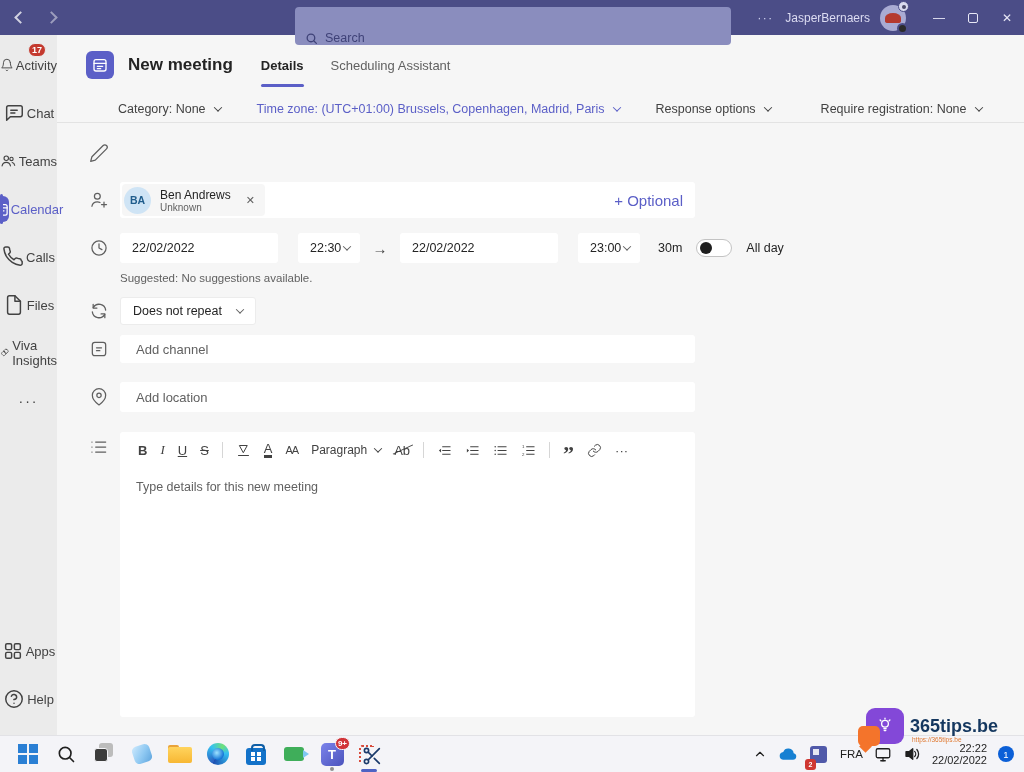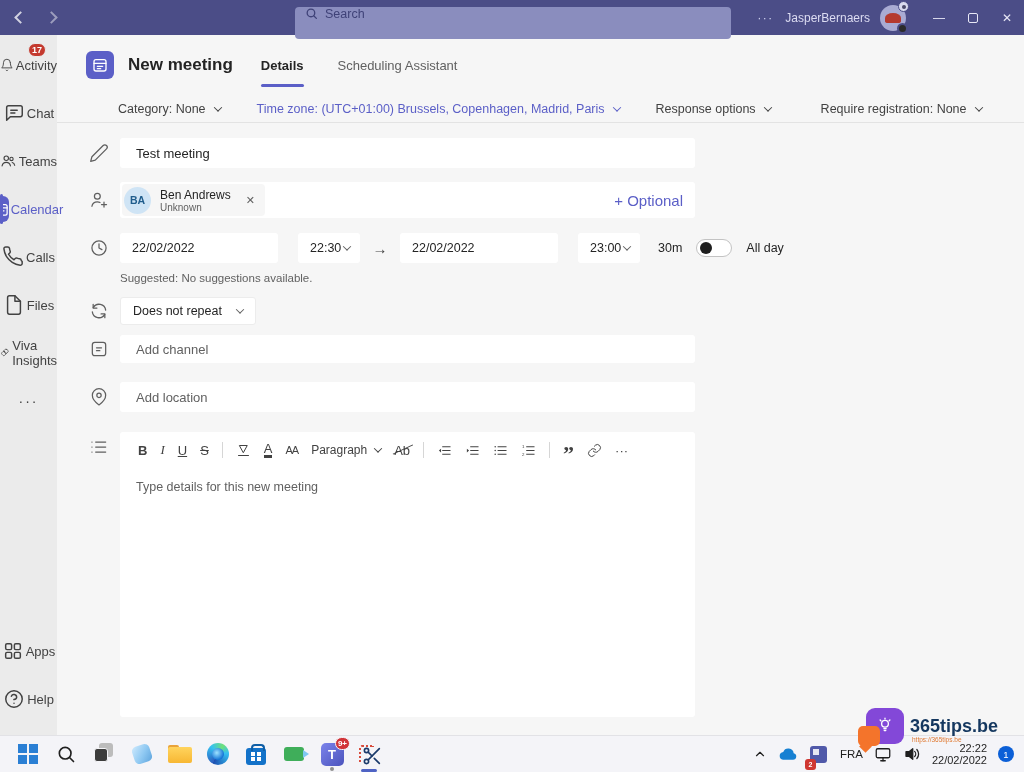--- a/index.html
+++ b/index.html
@@ -8,21 +8,21 @@
   .ic { stroke:#424242; fill:none; stroke-width:1.6; stroke-linecap:round; stroke-linejoin:round; }
   .ic-g { stroke:#5f5f5f; fill:none; stroke-width:1.5; stroke-linecap:round; stroke-linejoin:round; }
   .chev { display:inline-block; width:6px; height:6px; border-right:1.5px solid currentColor; border-bottom:1.5px solid currentColor; transform:rotate(45deg) translate(-1px,-1px); }
 
   
   .titlebar { position:absolute; top:0; left:0; width:1024px; height:35px; background:#4b4d87; display:flex; align-items:center; color:#fff; z-index:30; }
   .nav-arrows { display:flex; gap:22px; padding-left:16px; }
   .arr { width:9px; height:9px; border-left:2px solid rgba(255,255,255,.75); border-bottom:2px solid rgba(255,255,255,.75); }
   .arr.back { transform:rotate(45deg); }
   .arr.fwd { transform:rotate(-135deg); border-color:rgba(255,255,255,.45); }
-  .searchbox { position:absolute; left:295px; top:7px; width:436px; height:32px; background:#8a8dbe; border-radius:4px; display:flex; align-items:flex-start; gap:7px; padding-left:10px; color:#3f4278; font-size:12.5px; }
+  .searchbox { position:absolute; left:295px; top:7px; width:436px; height:38px; background:#8a8dbe; border-radius:4px; display:flex; align-items:flex-end; gap:7px; padding-left:10px; color:#3f4278; font-size:12.5px; }
   .tb-right { position:absolute; right:0; top:0; height:35px; display:flex; align-items:center; gap:0; }
   .tb-more { color:#caccec; font-size:13px; letter-spacing:1px; padding:0 12px; }
   .tb-user { color:#dcdcf2; font-size:12px; margin-right:10px; }
   .avatar { position:relative; width:26px; height:26px; border-radius:50%; background:#a9abd3; margin-right:16px; }
   .avatar .blob { position:absolute; left:5px; top:8px; width:16px; height:10px; background:#b53a2f; border-radius:55% 55% 20% 20%; }
   .avatar .bdg-t { position:absolute; right:-3px; top:-4px; width:11px; height:11px; border-radius:50%; background:#d9dbee; border:1px solid #4b4d87; }
   .avatar .bdg-t::after { content:""; position:absolute; left:3px; top:3px; width:4px; height:4px; border-radius:50%; background:#4a4a6a; }
   .avatar .bdg-b { position:absolute; right:-2px; bottom:-3px; width:11px; height:11px; border-radius:50%; background:#2b2b2b; border:2px solid #4b4d87; }
   .winbtn { width:34px; height:35px; display:flex; align-items:center; justify-content:center; color:#e8e8f6; font-size:12px; }
   .maxglyph { width:10px; height:10px; border:1.4px solid #e8e8f6; border-radius:2px; }
@@ -36,21 +36,21 @@
   .side-badge { position:absolute; top:2px; left:28px; min-width:17px; height:14px; border-radius:8px; background:#c4392e; color:#fff; font-size:9px; font-weight:bold; display:flex; align-items:center; justify-content:center; padding:0 3px; border:1.5px solid #ebebeb; }
   .cal-app { width:26px; height:26px; background:#5b5fc7; border-radius:6px; display:flex; align-items:center; justify-content:center; }
   .side-spacer { flex:1; }
   .dots { font-size:14px; letter-spacing:2px; color:#424242; }
 
   
   .main { position:absolute; left:57px; top:35px; width:967px; height:700px; background:#f6f6f6; }
   .mt-header { height:60px; display:flex; align-items:center; padding-left:29px; }
   .hd-icon { width:28px; height:28px; background:#5b5fc7; border-radius:6px; display:flex; align-items:center; justify-content:center; }
   .hd-title { font-size:17px; font-weight:bold; color:#242424; margin-left:14px; }
-  .tabs { display:flex; margin-left:28px; gap:34px; height:60px; align-items:center; }
+  .tabs { display:flex; margin-left:28px; gap:27px; height:60px; align-items:center; }
   .tab { position:relative; font-size:13px; color:#616161; height:60px; display:flex; align-items:center; }
   .tab.active { color:#242424; font-weight:bold; }
   .tab.active::after { content:""; position:absolute; left:0; right:0; bottom:8px; height:3px; border-radius:2px; background:#5b5fc7; }
   .hd-actions { margin-left:auto; display:flex; gap:12px; padding-right:28px; }
   .btn { height:28px; padding:0 16px; border-radius:4px; font-size:13px; font-weight:bold; display:flex; align-items:center; }
   .btn.primary { background:#5b5fc7; color:#fff; }
   .btn.secondary { background:#fff; color:#242424; border:1px solid #d1d1d1; font-weight:normal; }
 
   .options-row { height:28px; display:flex; align-items:center; padding-left:61px; gap:36px; border-bottom:1px solid #e3e3e3; font-size:12.5px; color:#424242; }
   .opt { display:flex; align-items:center; gap:9px; }
@@ -318,23 +318,20 @@
         <span>Require registration: None</span>
         <span class="chev"></span>
       </span>
   </div>
 
   <svg class="row-icon" style="top:108px" viewBox="0 0 24 24">
       <g class="ic-g">
         <path d="M17 3a2.8 2.8 0 1 1 4 4L7.5 20.5 2 22l1.5-5.5z"></path>
       </g>
     </svg>
-  <div class="field row-title">
-    <span class="fld-text">Test meeting</span>
-  </div>
 
   <svg class="row-icon" style="top:155px" viewBox="0 0 24 24">
       <g class="ic-g">
         <circle cx="10" cy="7.5" r="3.5"></circle>
         <path d="M3.5 19.5c.6-3.4 3.2-5.2 6.5-5.2 1.2 0 2.3.2 3.2.7"></path>
         <line x1="18" y1="14.5" x2="18" y2="20.5"></line>
         <line x1="15" y1="17.5" x2="21" y2="17.5"></line>
       </g>
     </svg>
   <div class="field row-att">

